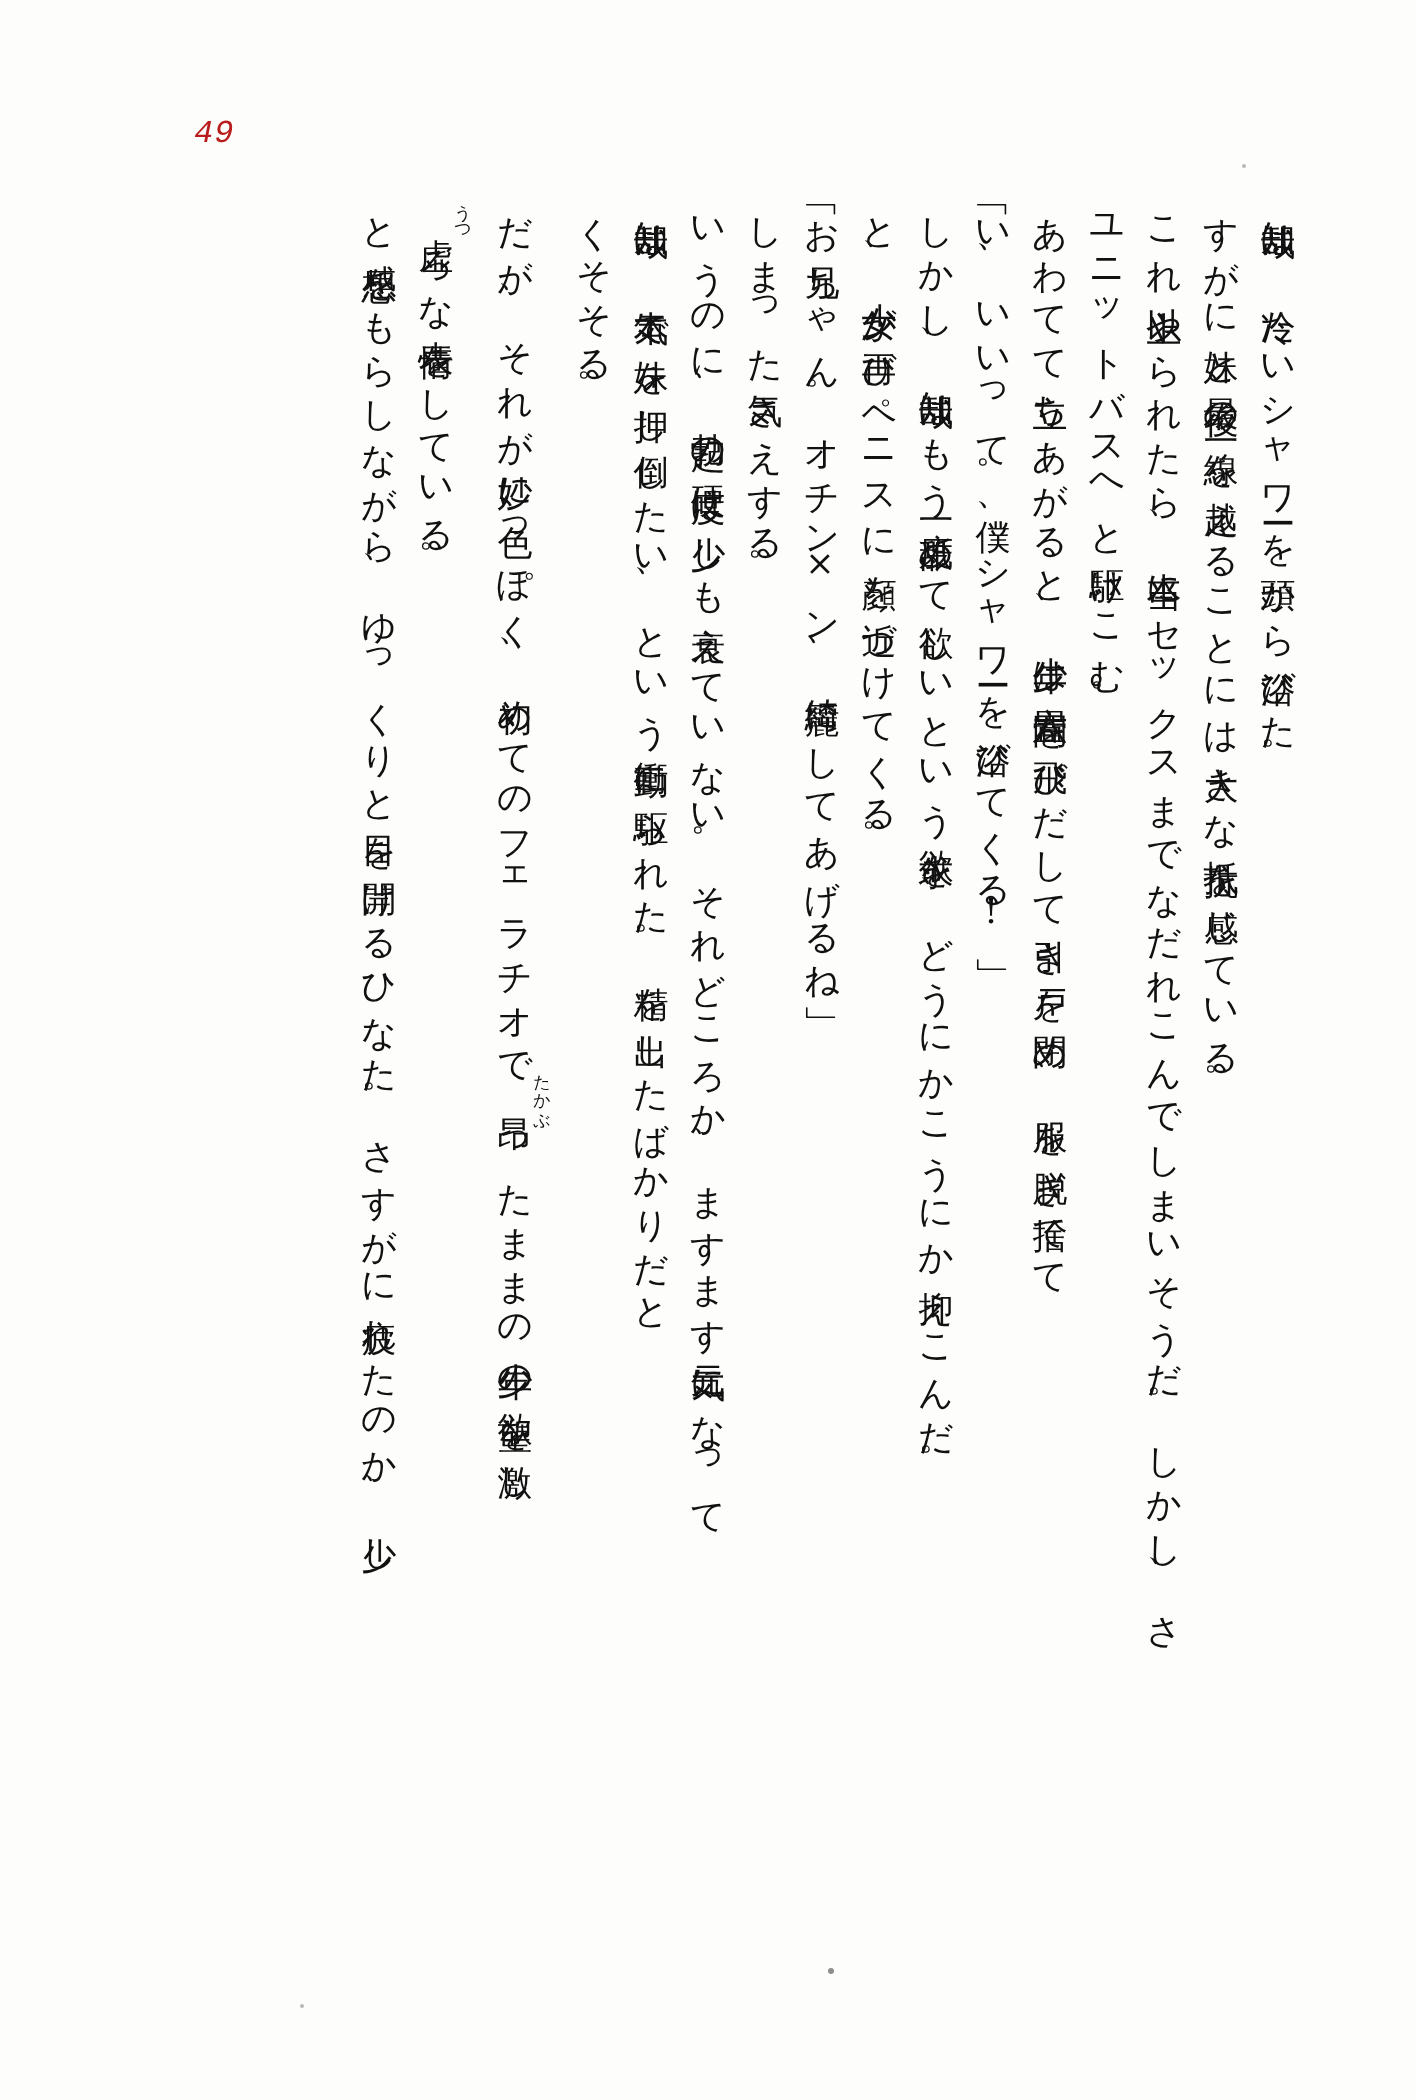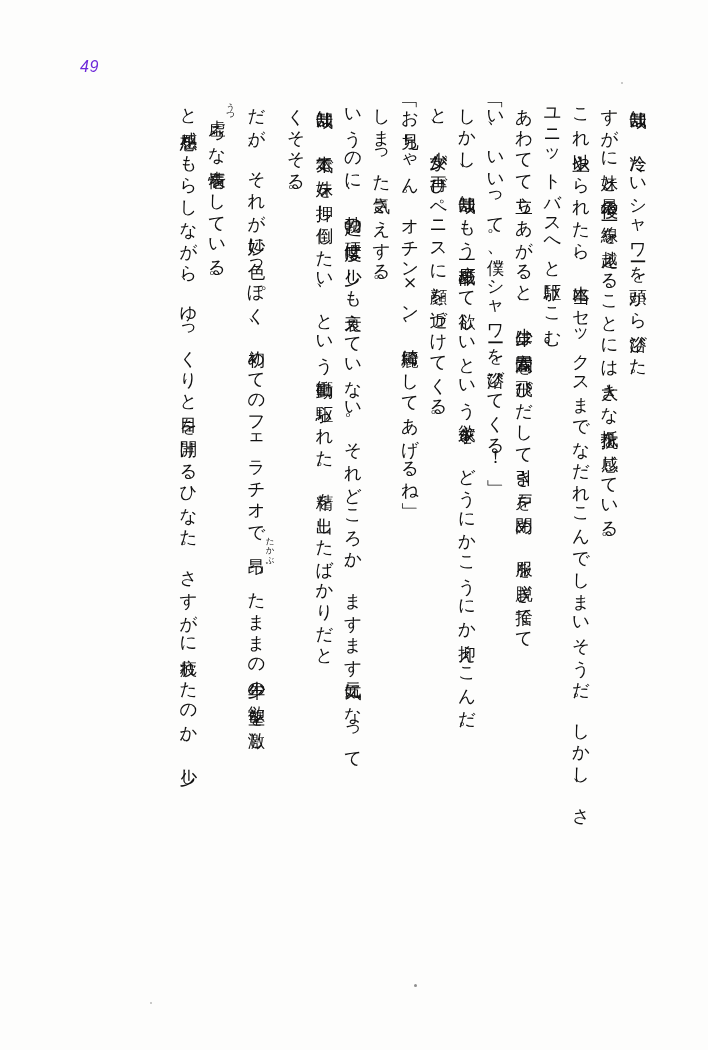--- a/index.html
+++ b/index.html
@@ -18,25 +18,25 @@
   .page {
     position: absolute;
     inset: 0;
     background: #fdfdfc;
   }
 
   
   .page-number {
     position: absolute;
     top: 58px;
-    left: 80px;
-    font-family: Liberation Sans, sans-serif;
+    left: 97px;
+    font-family: Liberation Mono, monospace;
     font-style: italic;
     font-size: 16px;
-    color: #6d28d9;
+    color: #b91c1c;
     letter-spacing: 0.5px;
   }
 
   
   .text-block {
     position: absolute;
     top: 96px;
     right: 62px;
     height: 880px;
     display: flex;

